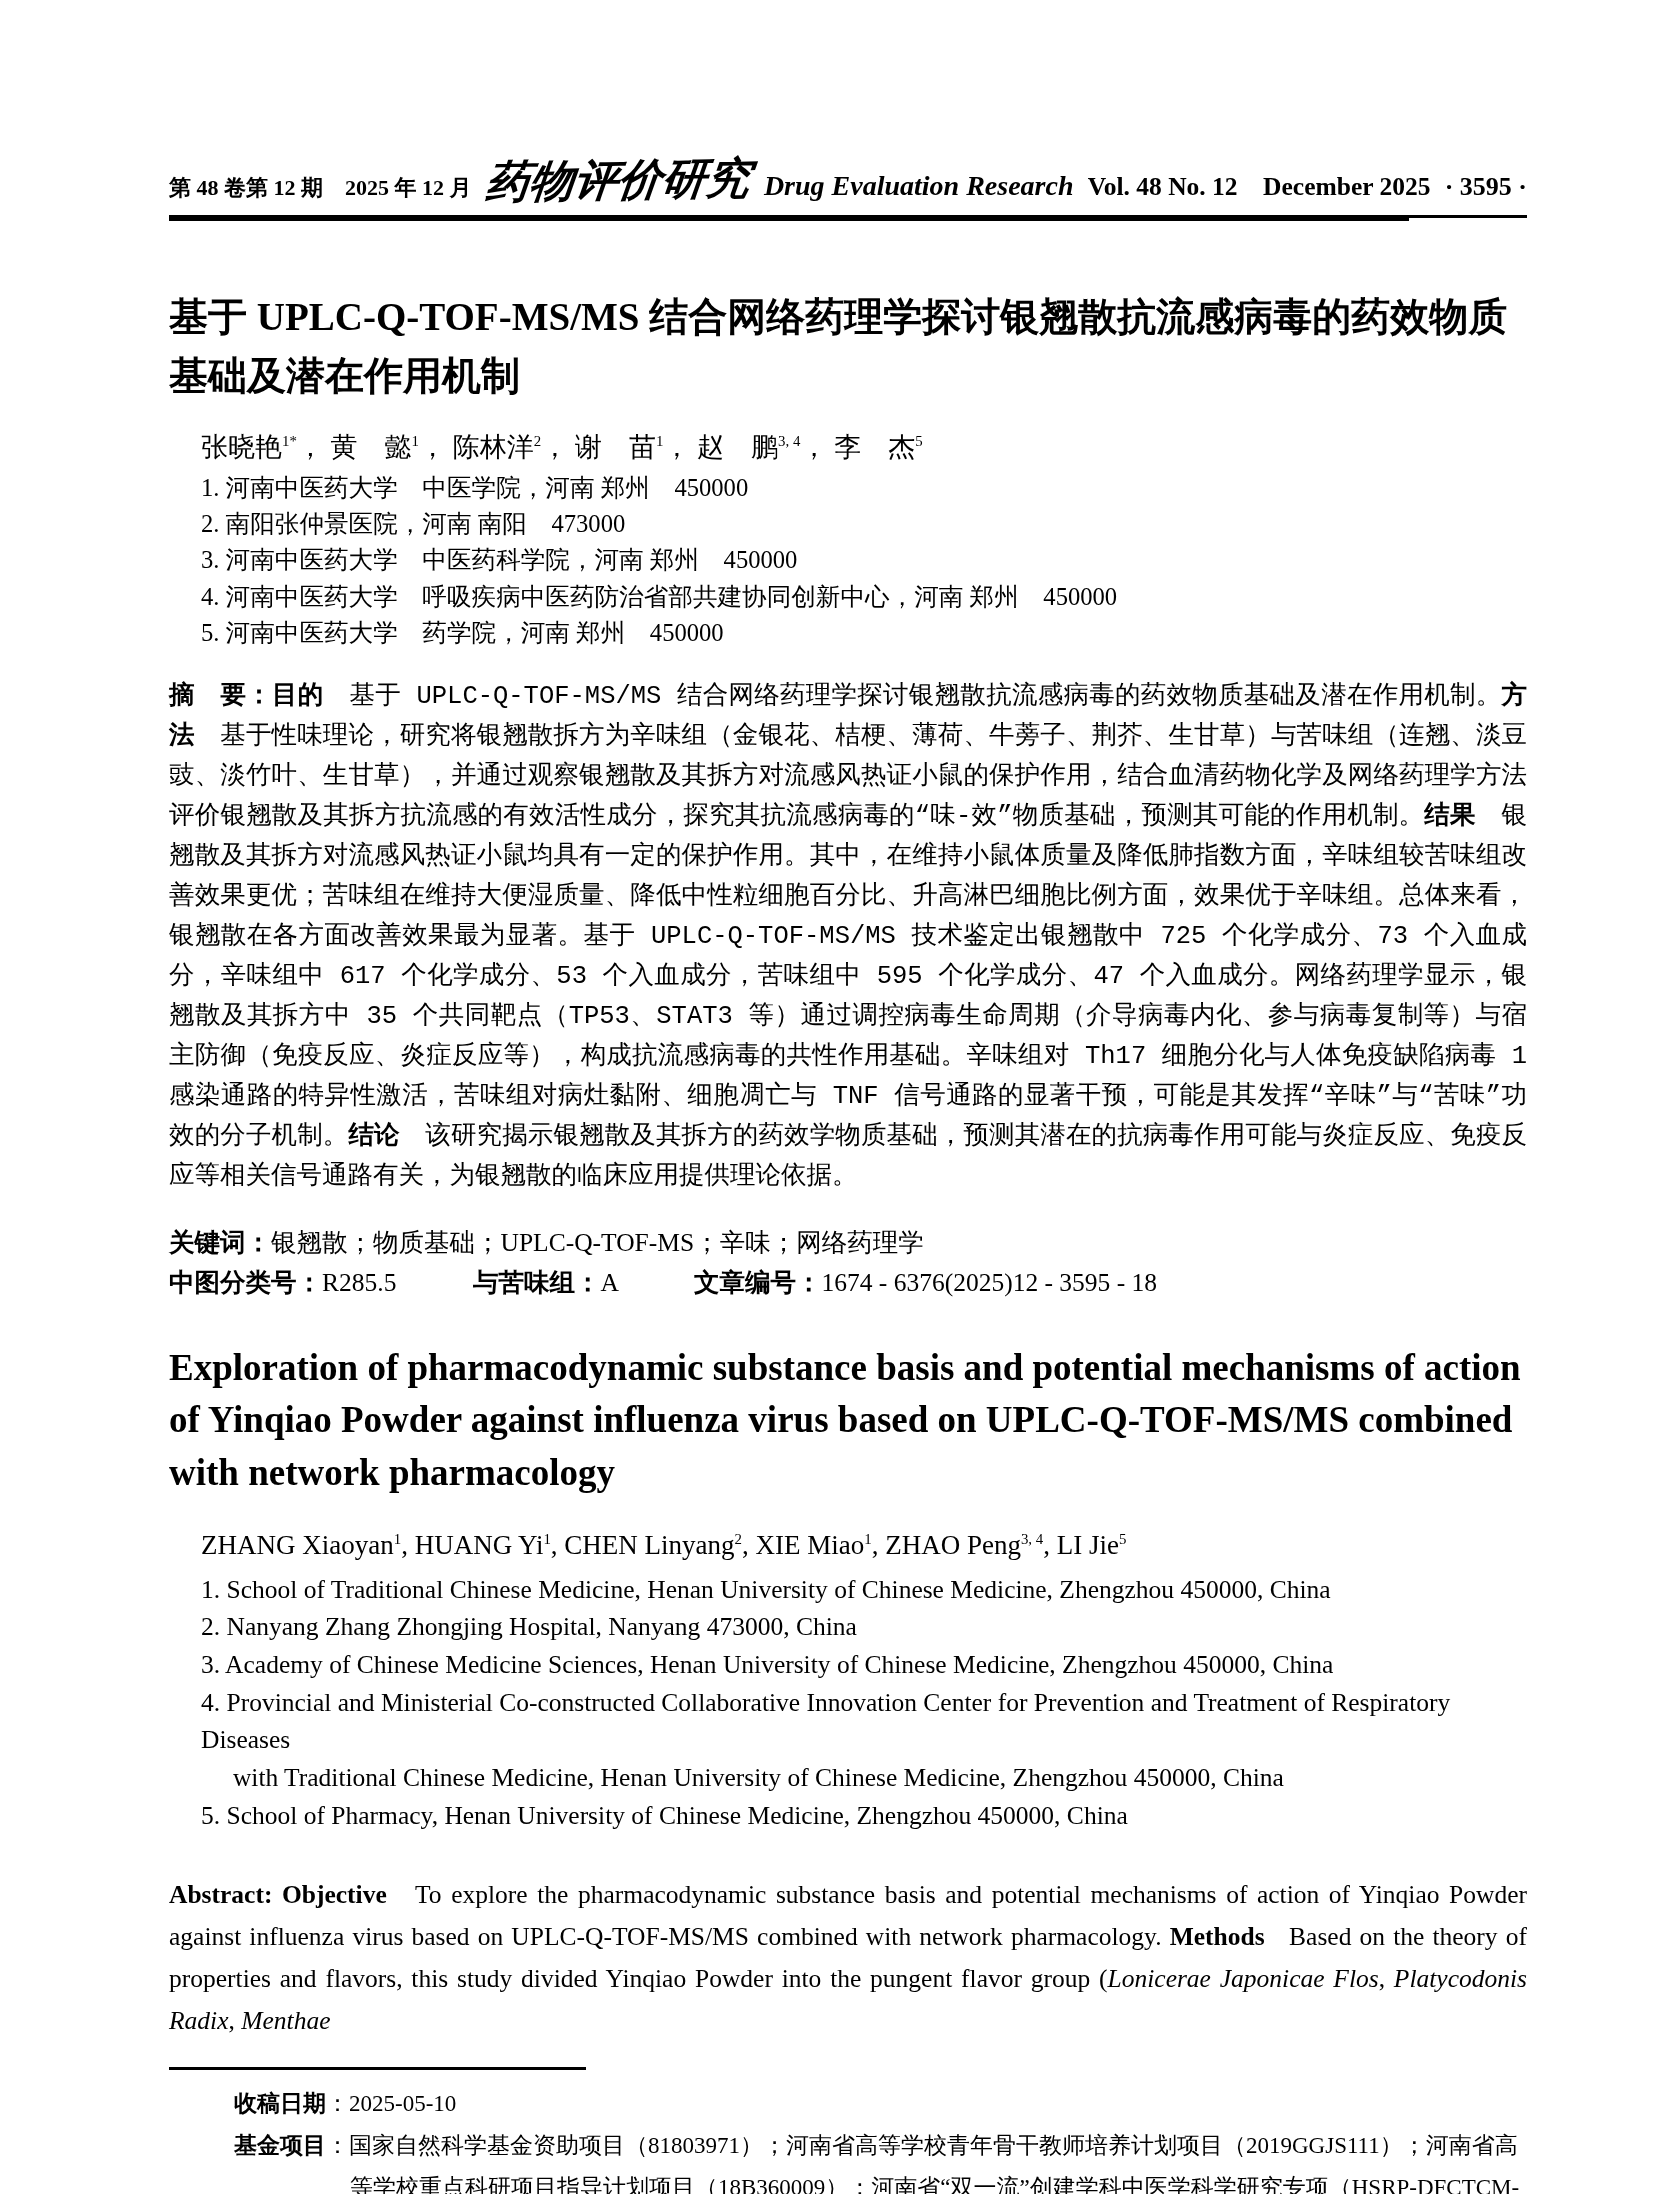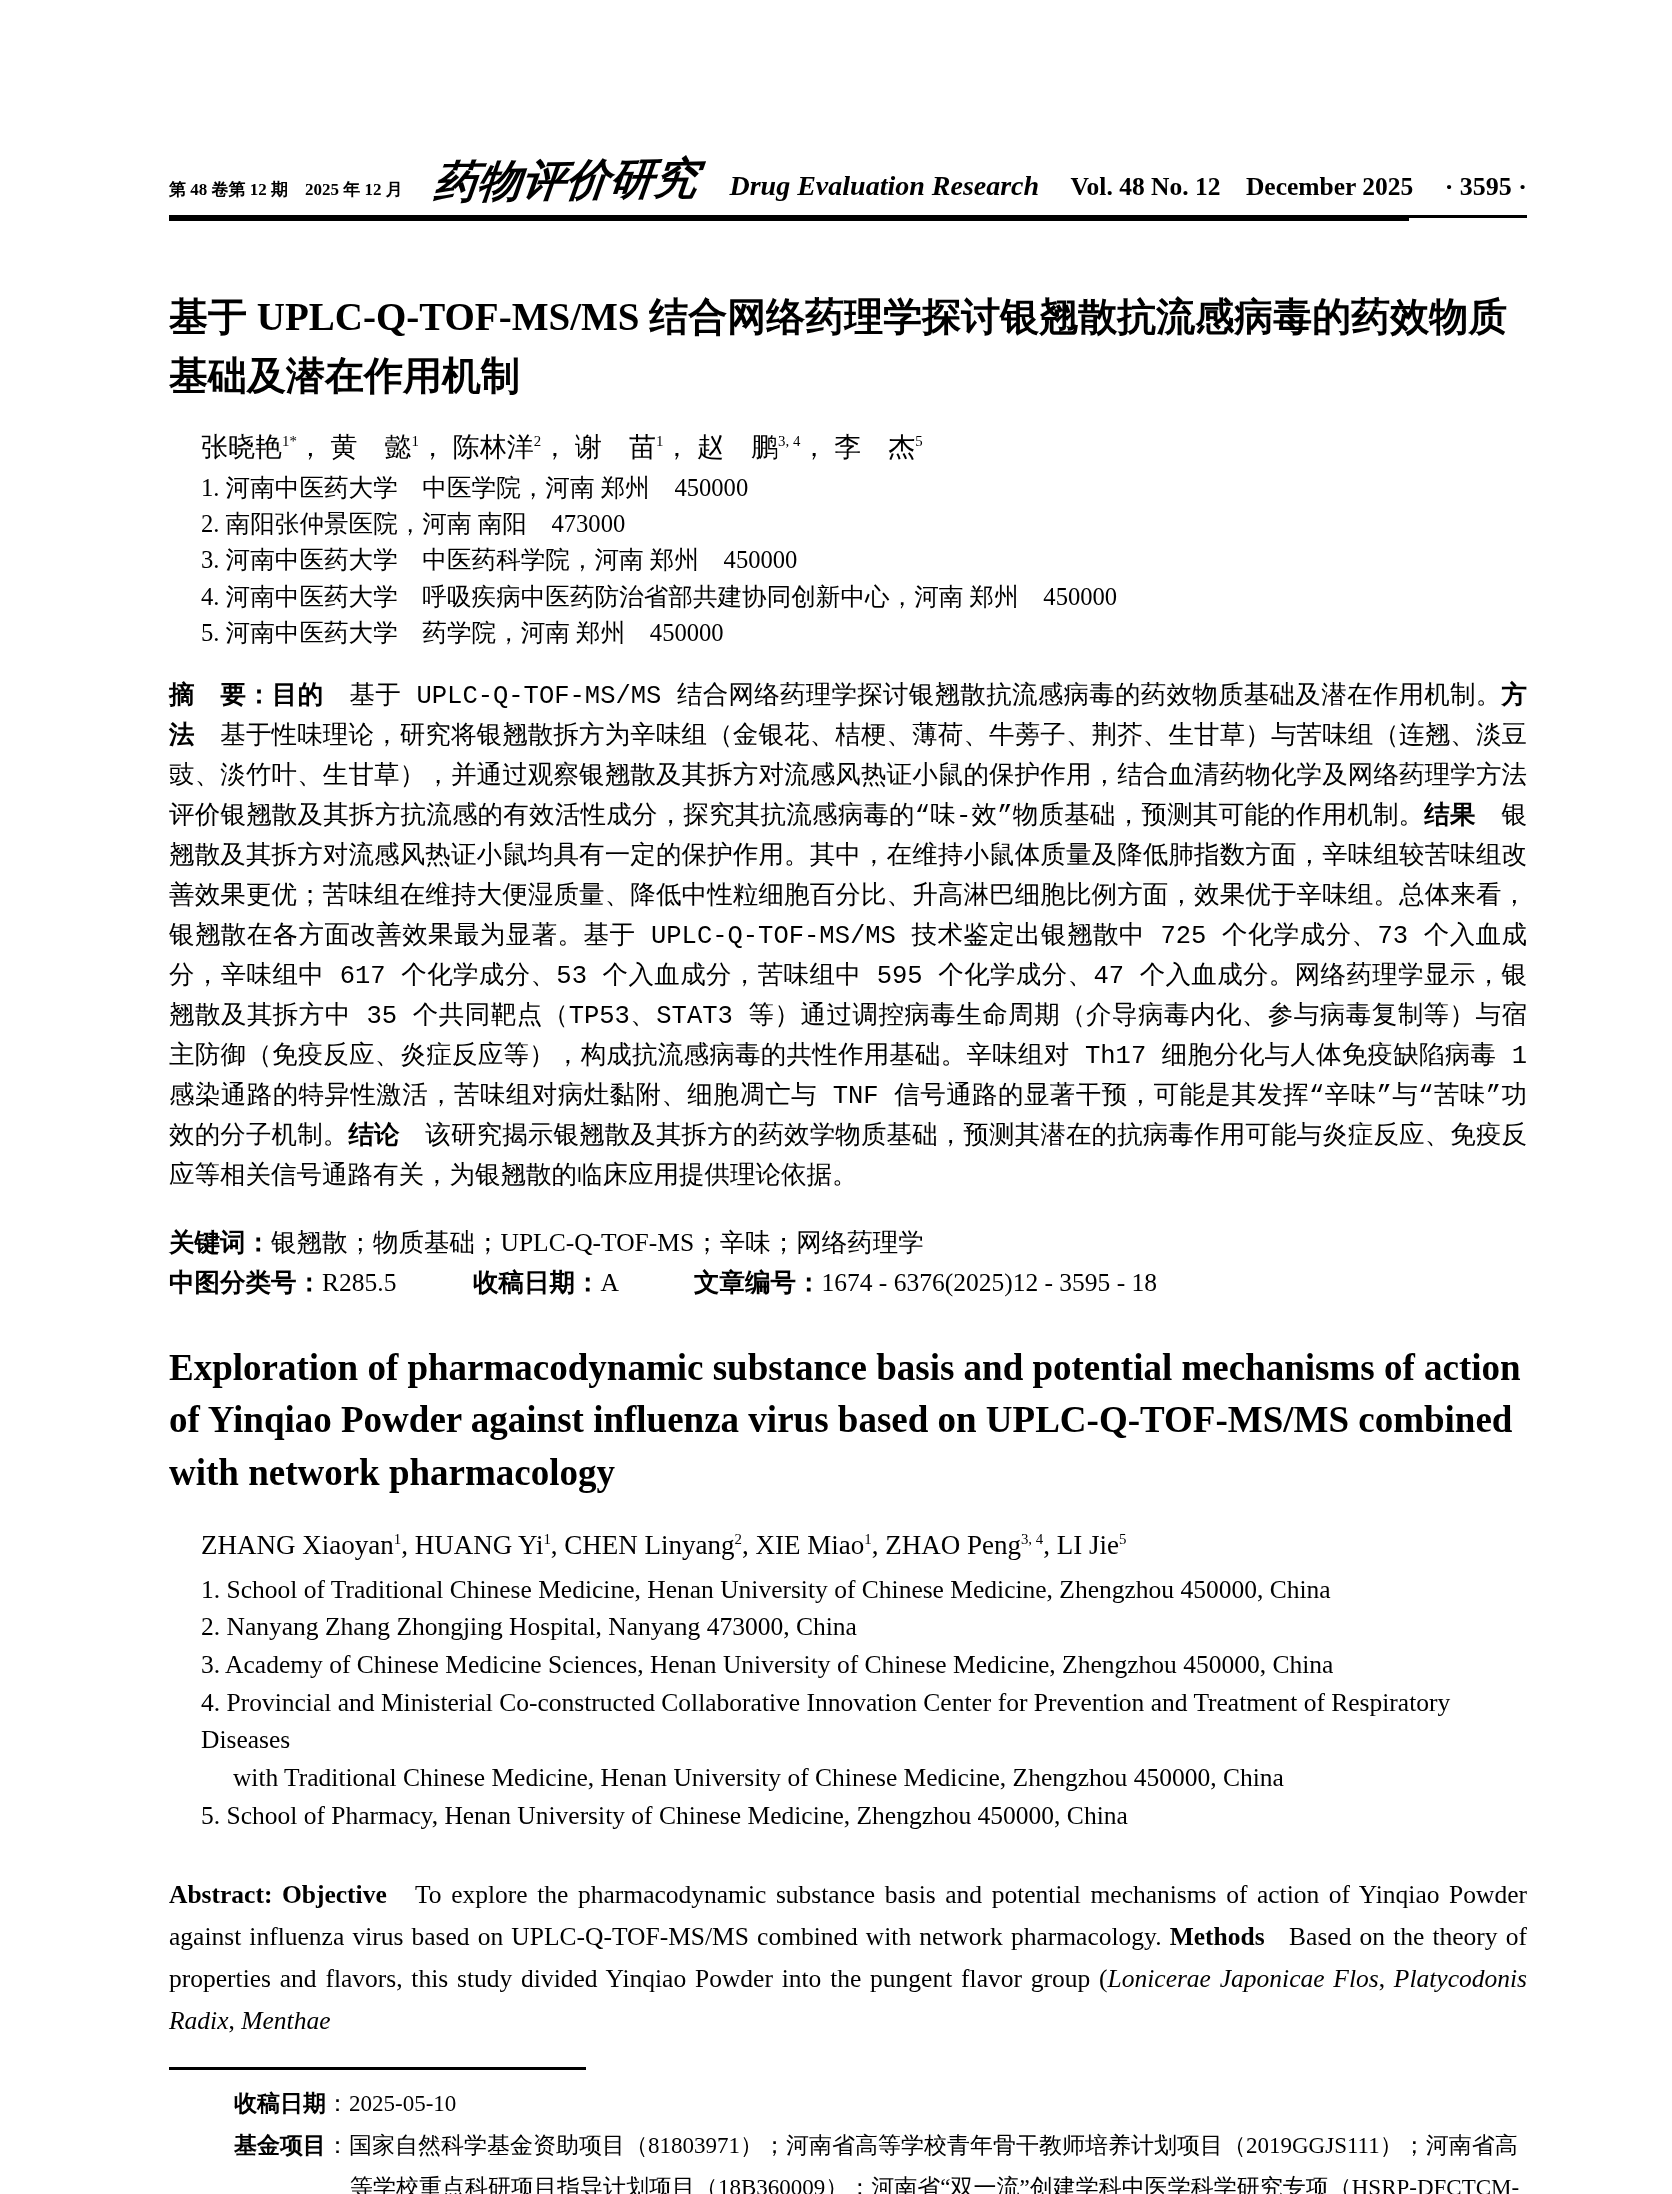--- a/index.html
+++ b/index.html
@@ -3,21 +3,21 @@
 <meta charset="utf-8">
 <style>
   html,body{margin:0;padding:0;background:#ffffff;}
   .page{position:relative;width:1672px;height:2253px;background:#fff;color:#000;
         font-family:"Liberation Serif","DejaVu Serif",serif;overflow:hidden;}
   .content{padding:125px 145px 0 169px;}
 
   
   .hdr{display:flex;align-items:baseline;justify-content:space-between;
        font-weight:bold;white-space:nowrap;}
-  .hdr-issue-cn{font-size:17px;}
+  .hdr-issue-cn{font-size:22px;}
   .hdr-logo{font-size:44px;font-style:italic;font-weight:900;display:inline-block;
             transform:skewX(-7deg) rotate(-1deg);line-height:1;}
   .hdr-en{font-size:28px;font-style:italic;text-align:right;}
   .hdr-vol{font-size:25.5px;margin-top:44px;}
   .hdr-page{font-size:26px;}
   .rule{display:flex;align-items:flex-start;margin-top:11.4px;}
   .rule-thick{flex:1 1 auto;height:5.7px;background:#000;}
   .rule-thin{width:118px;height:2.2px;background:#000;}
 
   .title-cn{font-size:39px;font-weight:bold;line-height:1.52;margin:66px 0 0 0;}
@@ -88,21 +88,21 @@
 
         <div>3. 河南中医药大学　中医药科学院，河南 郑州　450000</div>
 
         <div>4. 河南中医药大学　呼吸疾病中医药防治省部共建协同创新中心，河南 郑州　450000</div>
 
         <div>5. 河南中医药大学　药学院，河南 郑州　450000</div>
       </div>
 
     <p class="block abstract-cn rich-line"><span class="b">摘　要：</span><span class="b">目的</span><span>　基于 UPLC-Q-TOF-MS/MS 结合网络药理学探讨银翘散抗流感病毒的药效物质基础及潜在作用机制。</span><span class="b">方法</span><span>　基于性味理论，研究将银翘散拆方为辛味组（金银花、桔梗、薄荷、牛蒡子、荆芥、生甘草）与苦味组（连翘、淡豆豉、淡竹叶、生甘草），并通过观察银翘散及其拆方对流感风热证小鼠的保护作用，结合血清药物化学及网络药理学方法评价银翘散及其拆方抗流感的有效活性成分，探究其抗流感病毒的“味-效”物质基础，预测其可能的作用机制。</span><span class="b">结果</span><span>　银翘散及其拆方对流感风热证小鼠均具有一定的保护作用。其中，在维持小鼠体质量及降低肺指数方面，辛味组较苦味组改善效果更优；苦味组在维持大便湿质量、降低中性粒细胞百分比、升高淋巴细胞比例方面，效果优于辛味组。总体来看，银翘散在各方面改善效果最为显著。基于 UPLC-Q-TOF-MS/MS 技术鉴定出银翘散中 725 个化学成分、73 个入血成分，辛味组中 617 个化学成分、53 个入血成分，苦味组中 595 个化学成分、47 个入血成分。网络药理学显示，银翘散及其拆方中 35 个共同靶点（TP53、STAT3 等）通过调控病毒生命周期（介导病毒内化、参与病毒复制等）与宿主防御（免疫反应、炎症反应等），构成抗流感病毒的共性作用基础。辛味组对 Th17 细胞分化与人体免疫缺陷病毒 1 感染通路的特异性激活，苦味组对病灶黏附、细胞凋亡与 TNF 信号通路的显著干预，可能是其发挥“辛味”与“苦味”功效的分子机制。</span><span class="b">结论</span><span>　该研究揭示银翘散及其拆方的药效学物质基础，预测其潜在的抗病毒作用可能与炎症反应、免疫反应等相关信号通路有关，为银翘散的临床应用提供理论依据。</span></p>
     <p class="block rich-line" style="margin:0;"><span class="b">关键词：</span><span>银翘散；物质基础；UPLC-Q-TOF-MS；辛味；网络药理学</span></p>
-    <p class="block rich-line" style="margin:0;"><span class="b">中图分类号：</span><span>R285.5</span><span>　　　</span><span class="b">收稿日期：</span><span>A</span><span>　　　</span><span class="b">文章编号：</span><span>1674 - 6376(2025)12 - 3595 - 18</span></p>
+    <p class="block rich-line" style="margin:0;"><span class="b">中图分类号：</span><span>R285.5</span><span>　　　</span><span class="b">与苦味组：</span><span>A</span><span>　　　</span><span class="b">文章编号：</span><span>1674 - 6376(2025)12 - 3595 - 18</span></p>
 
     <h2 class="title-en">Exploration of pharmacodynamic substance basis and potential mechanisms of action of Yinqiao Powder against influenza virus based on UPLC-Q-TOF-MS/MS combined with network pharmacology</h2>
 
     <div class="authors-en">
       
     
         <span><span>ZHANG Xiaoyan</span><sup>1</sup><span>, </span></span>
       
         <span><span>HUANG Yi</span><sup>1</sup><span>, </span></span>
       

